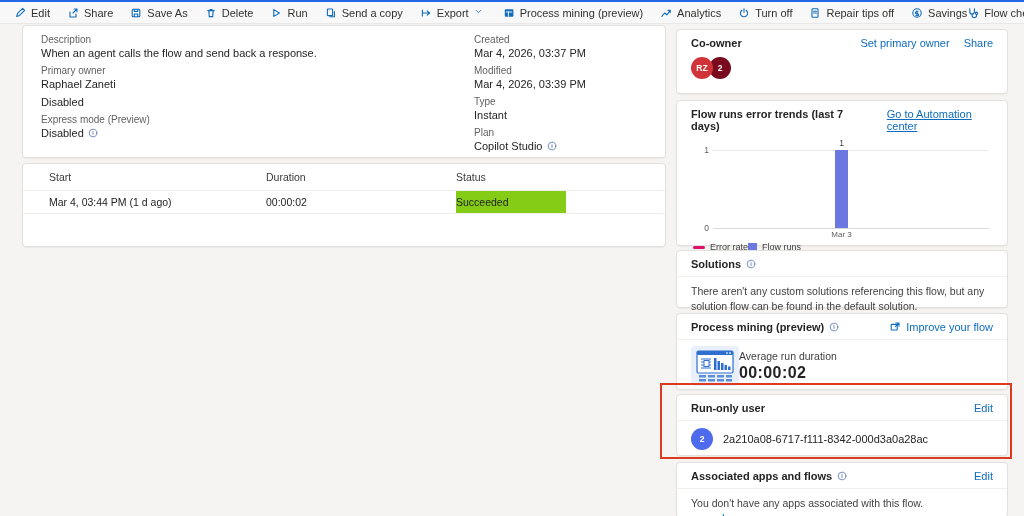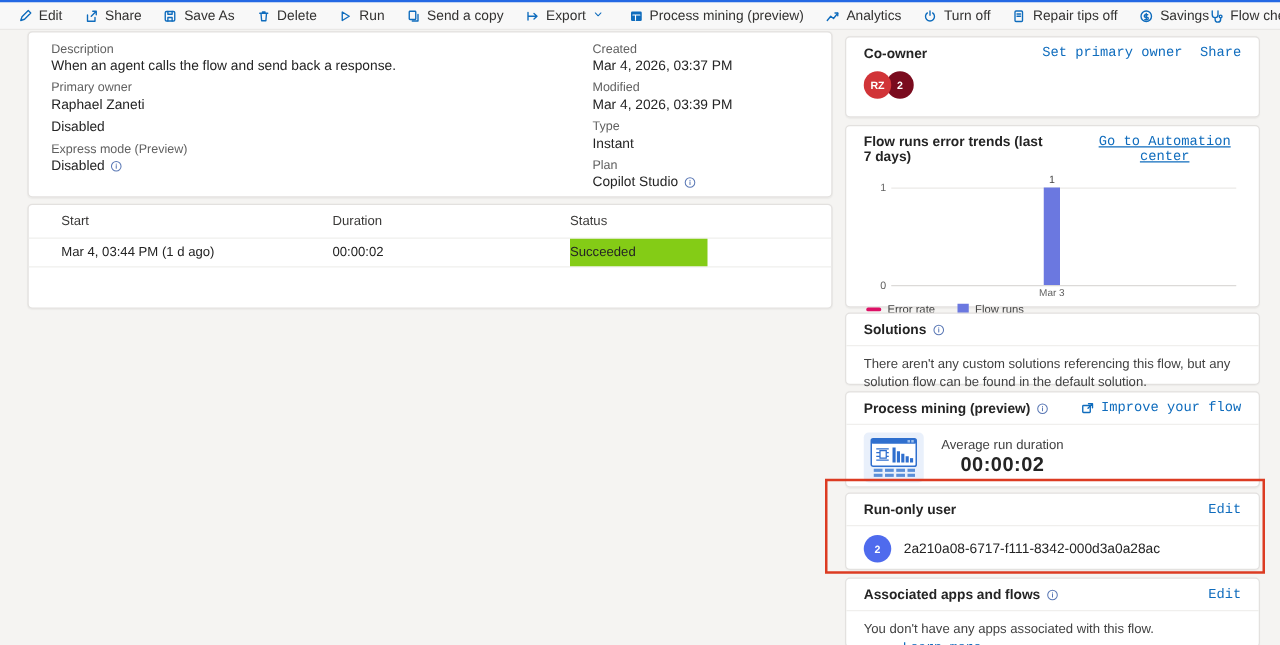--- a/index.html
+++ b/index.html
@@ -24,21 +24,21 @@
   .ico { display:inline-flex; width:12px; height:12px; }
   .ico svg { width:12px; height:12px; stroke:#0f6cbd; fill:none; stroke-width:1.1; stroke-linecap:round; stroke-linejoin:round; }
   .ico.filled svg { stroke:none; }
   .chev svg { width:9px; height:9px; }
 
   
   .card { position:absolute; background:#fff; border:1px solid #e3e1df; border-radius:4px; box-shadow:0 0.5px 1px rgba(0,0,0,.04); }
   .card-header { display:flex; justify-content:space-between; align-items:center; padding:7px 14px 6px; }
   .card-title { font-size:11px; font-weight:bold; color:#242424; display:flex; align-items:center; gap:5px; }
   .hdr-divider { border:none; border-top:1px solid #f0efed; margin:0; }
-  .link { color:#0f6cbd; font-size:11px; text-decoration:none; background:none; border:none; padding:0; font-family:Liberation Mono, monospace; cursor:pointer; display:inline-flex; align-items:center; gap:5px;text-align:center; }
+  .link { color:#0f6cbd; font-size:11px; text-decoration:none; background:none; border:none; padding:0; font-family:Liberation Sans, sans-serif; cursor:pointer; display:inline-flex; align-items:center; gap:5px; }
   .link.underline { text-decoration:underline;margin-left:31px; }
   .info { display:inline-flex; width:10px; height:10px; }
   .info svg { width:10px; height:10px; stroke:#5a78b5; fill:none; stroke-width:1; stroke-linecap:round; }
 
   
   .details-card { left:22px; top:25px; width:644px; height:133px; padding:8px 18px; display:flex; }
   .details-col { display:flex; flex-direction:column; }
   .details-col.dl { width:433px; }
   .field { margin-bottom:6px; }
   .f-label { font-size:10px; color:#616161; margin-bottom:2px; }
@@ -67,31 +67,31 @@
   
   .et-card { top:100px; height:146px; }
   .chart { position:relative; height:98px; margin:1px 14px 0; }
   .gl { position:absolute; left:22px; right:4px; border-top:1px solid #eceae8; }
   .gl.top { top:11px; } .gl.base { top:89px; border-top-color:#dcdad8; }
   .ytick { position:absolute; left:6px; width:12px; text-align:right; font-size:8.5px; color:#616161; }
   .ytick.one { top:6px; } .ytick.zero { top:84px; }
   .bar { position:absolute; left:144px; top:11px; width:13px; height:78px; background:#6b78e0; cursor:pointer; }
   .bar-label { position:absolute; left:140px; width:21px; top:-1px; text-align:center; font-size:8.5px; color:#424242; }
   .xtick { position:absolute; left:128px; width:45px; top:91px; text-align:center; font-size:8px; color:#616161; }
-  .legend { display:flex; align-items:center; gap:18px; padding:5px 16px 0; font-size:9px; color:#424242; }
+  .legend { display:flex; align-items:center; padding:5px 16px 0; font-size:9px; color:#424242; }
   .leg-item { display:flex; align-items:center; gap:5px; }
   .leg-line { width:12px; height:3px; border-radius:2px; background:#dd1066; }
   .leg-sq { width:9px; height:9px; background:#6b78e0; }
 
   
   .sol-card { top:250px; height:58px; }
 
   
   .pm-card { top:313px; height:77px; }
-  .pm-body { display:flex; align-items:center; gap:14px; padding:6px 14px;text-align:center; }
+  .pm-body { display:flex; align-items:center; padding:6px 14px; }
   .pm-thumb { width:48px; height:40px; background:#e9f0fb; border-radius:4px; display:flex; align-items:center; justify-content:center; }
   .metric-label { font-size:10.5px; color:#424242; margin-bottom:2px; }
   .metric-value { font-size:16px; font-weight:bold; color:#242424; letter-spacing:.4px; }
 
   
   .rou-card { top:394px; height:62px; }
   .rou-body { display:flex; align-items:center; gap:10px; padding:7px 14px; }
   .av-rou { background:#4f6bed; }
   .guid { font-size:11px; color:#242424; }
 

